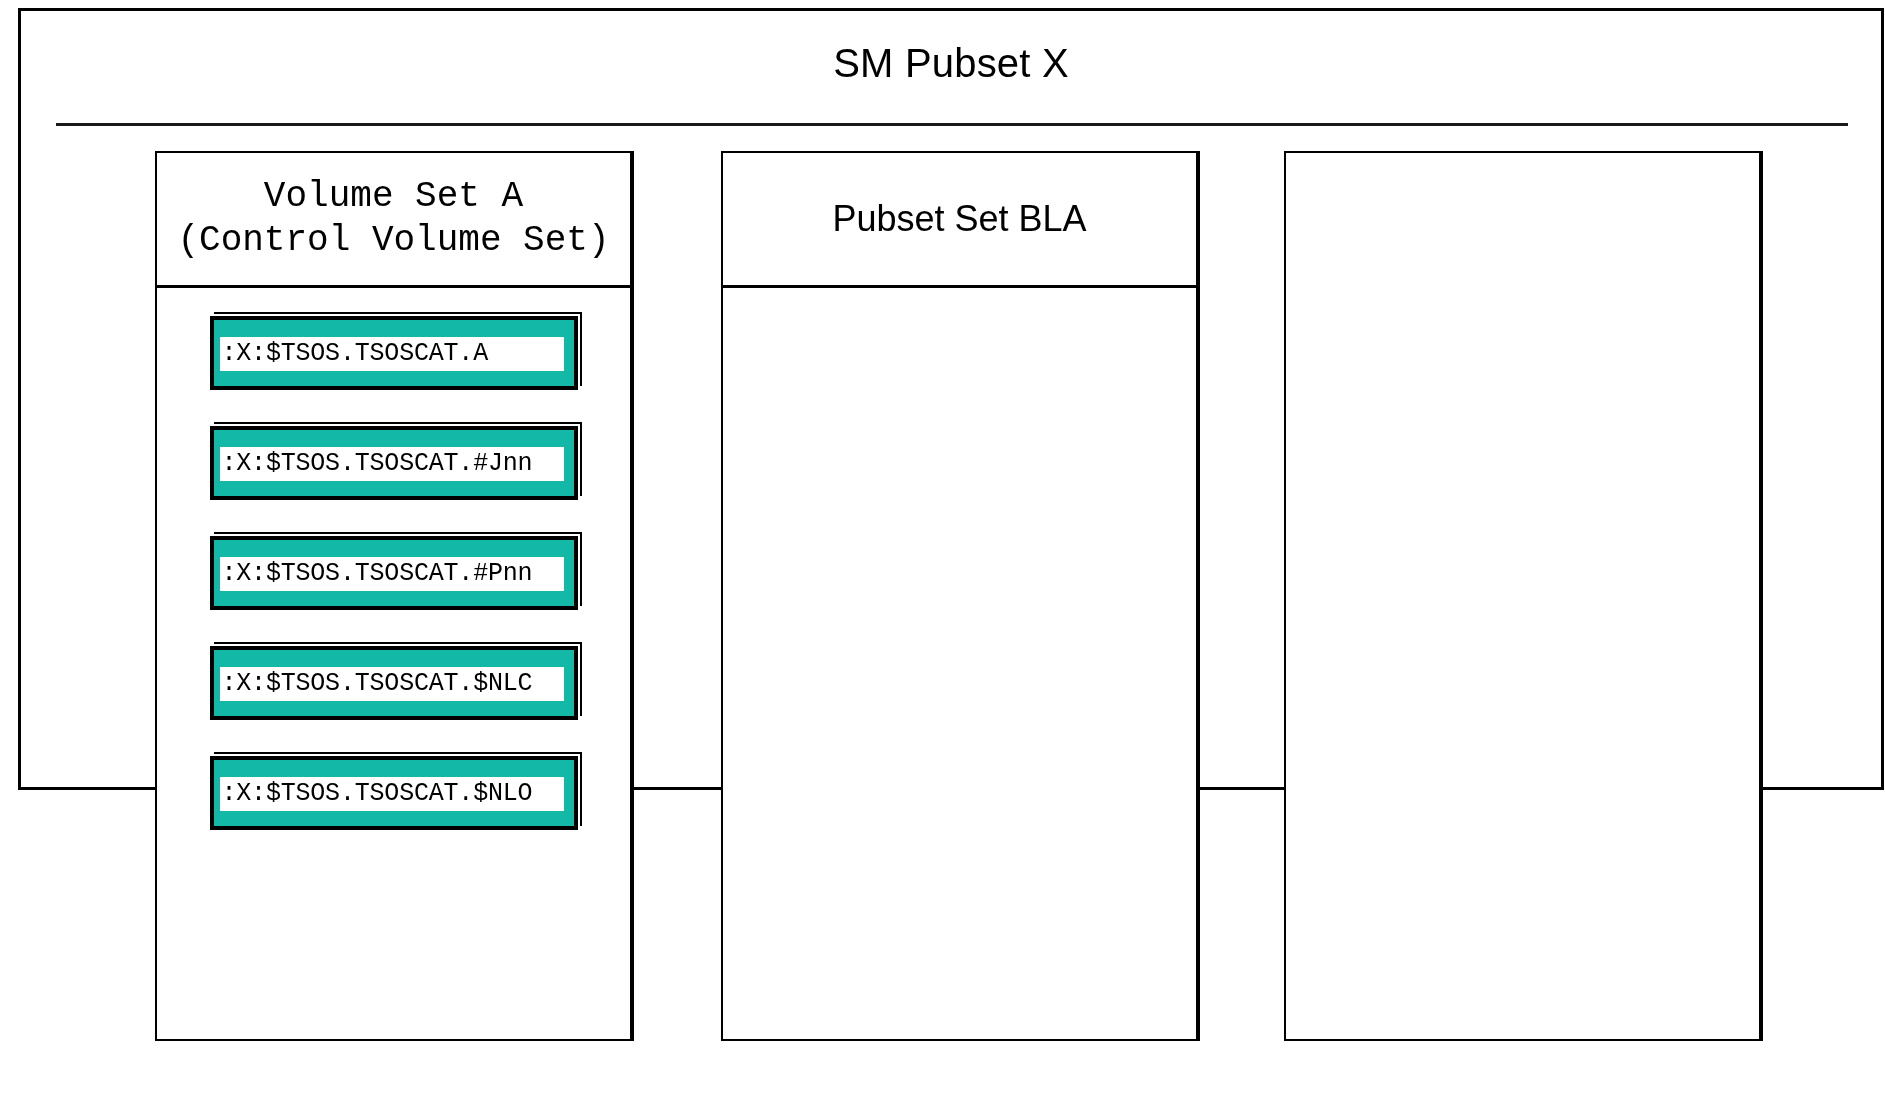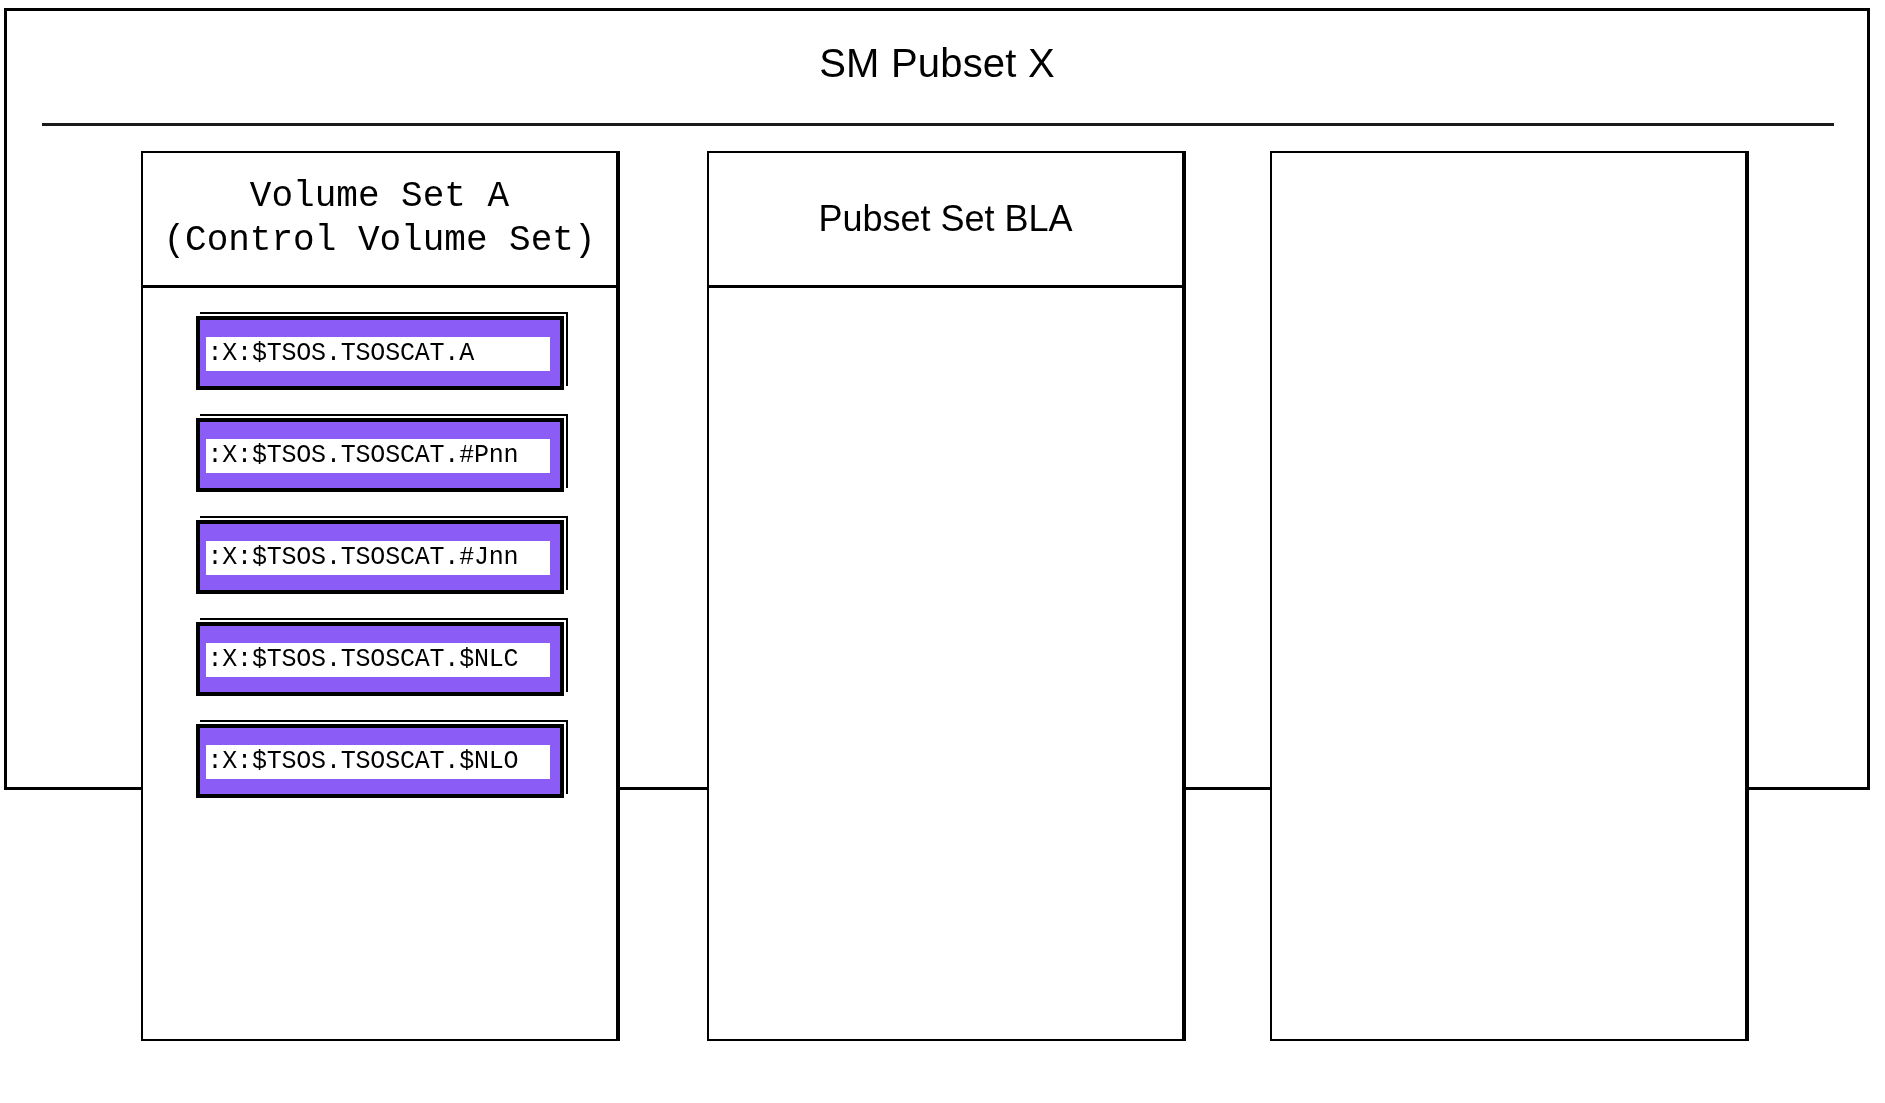--- a/index.html
+++ b/index.html
@@ -16,21 +16,21 @@
     position: relative;
     width: 1885px;
     height: 1103px;
     background: #ffffff;
     box-sizing: border-box;
     overflow: hidden;
   }
   
   .figure-frame {
     position: absolute;
-    left: 4px;
+    left: 18px;
     top: 8px;
     width: 1866px;
     height: 782px;
     border: 3px solid #000000;
     background: #ffffff;
     box-sizing: border-box;
   }
   
   .pubset-title {
     position: absolute;
@@ -94,22 +94,22 @@
     position: relative;
     padding: 28px 0 0 0;
     box-sizing: border-box;
   }
 
   
   .catalog-entry {
     position: relative;
     width: 368px;
     height: 74px;
-    margin: 0 auto 28px auto;
-    background: #8b5cf6;
+    margin: 0 auto 36px auto;
+    background: #14b8a6;
     border: 4px solid #000000;
     box-sizing: border-box;
     
     box-shadow: 3px -3px 0 -1px #ffffff, 4px -4px 0 0 #000000;
   }
   .catalog-entry .label-band {
     position: absolute;
     left: 6px;
     top: 17px;
     right: 10px;
@@ -151,26 +151,26 @@
 (Control Volume Set)</div>
         </div>
         <div class="volset-body">
           <div class="catalog-entry">
             <div class="label-band">
               <span class="label-text">:X:$TSOS.TSOSCAT.A</span>
             </div>
           </div>
           <div class="catalog-entry">
             <div class="label-band">
-              <span class="label-text">:X:$TSOS.TSOSCAT.#Pnn</span>
+              <span class="label-text">:X:$TSOS.TSOSCAT.#Jnn</span>
             </div>
           </div>
           <div class="catalog-entry">
             <div class="label-band">
-              <span class="label-text">:X:$TSOS.TSOSCAT.#Jnn</span>
+              <span class="label-text">:X:$TSOS.TSOSCAT.#Pnn</span>
             </div>
           </div>
           <div class="catalog-entry">
             <div class="label-band">
               <span class="label-text">:X:$TSOS.TSOSCAT.$NLC</span>
             </div>
           </div>
           <div class="catalog-entry">
             <div class="label-band">
               <span class="label-text">:X:$TSOS.TSOSCAT.$NLO</span>

